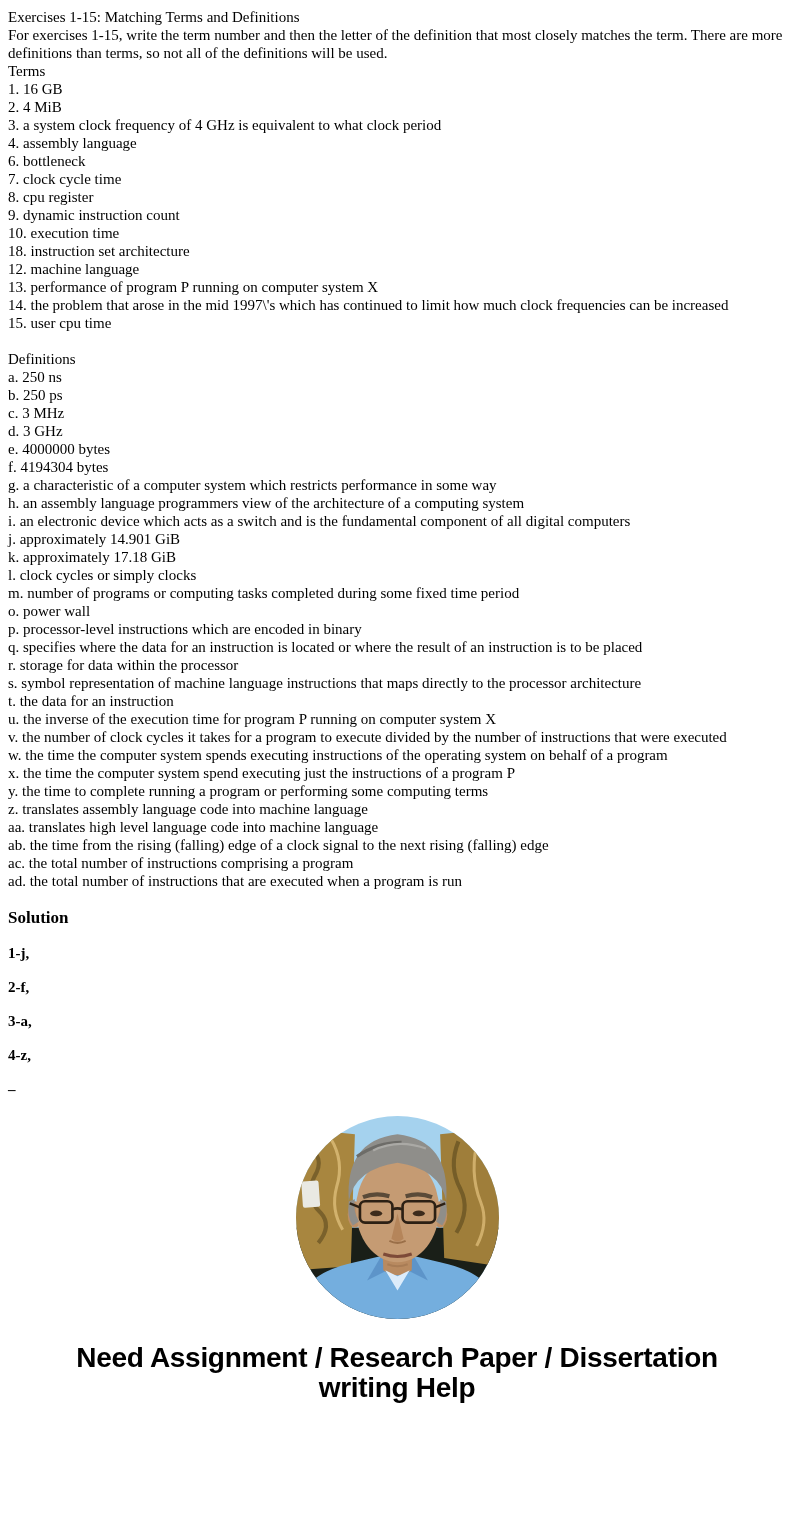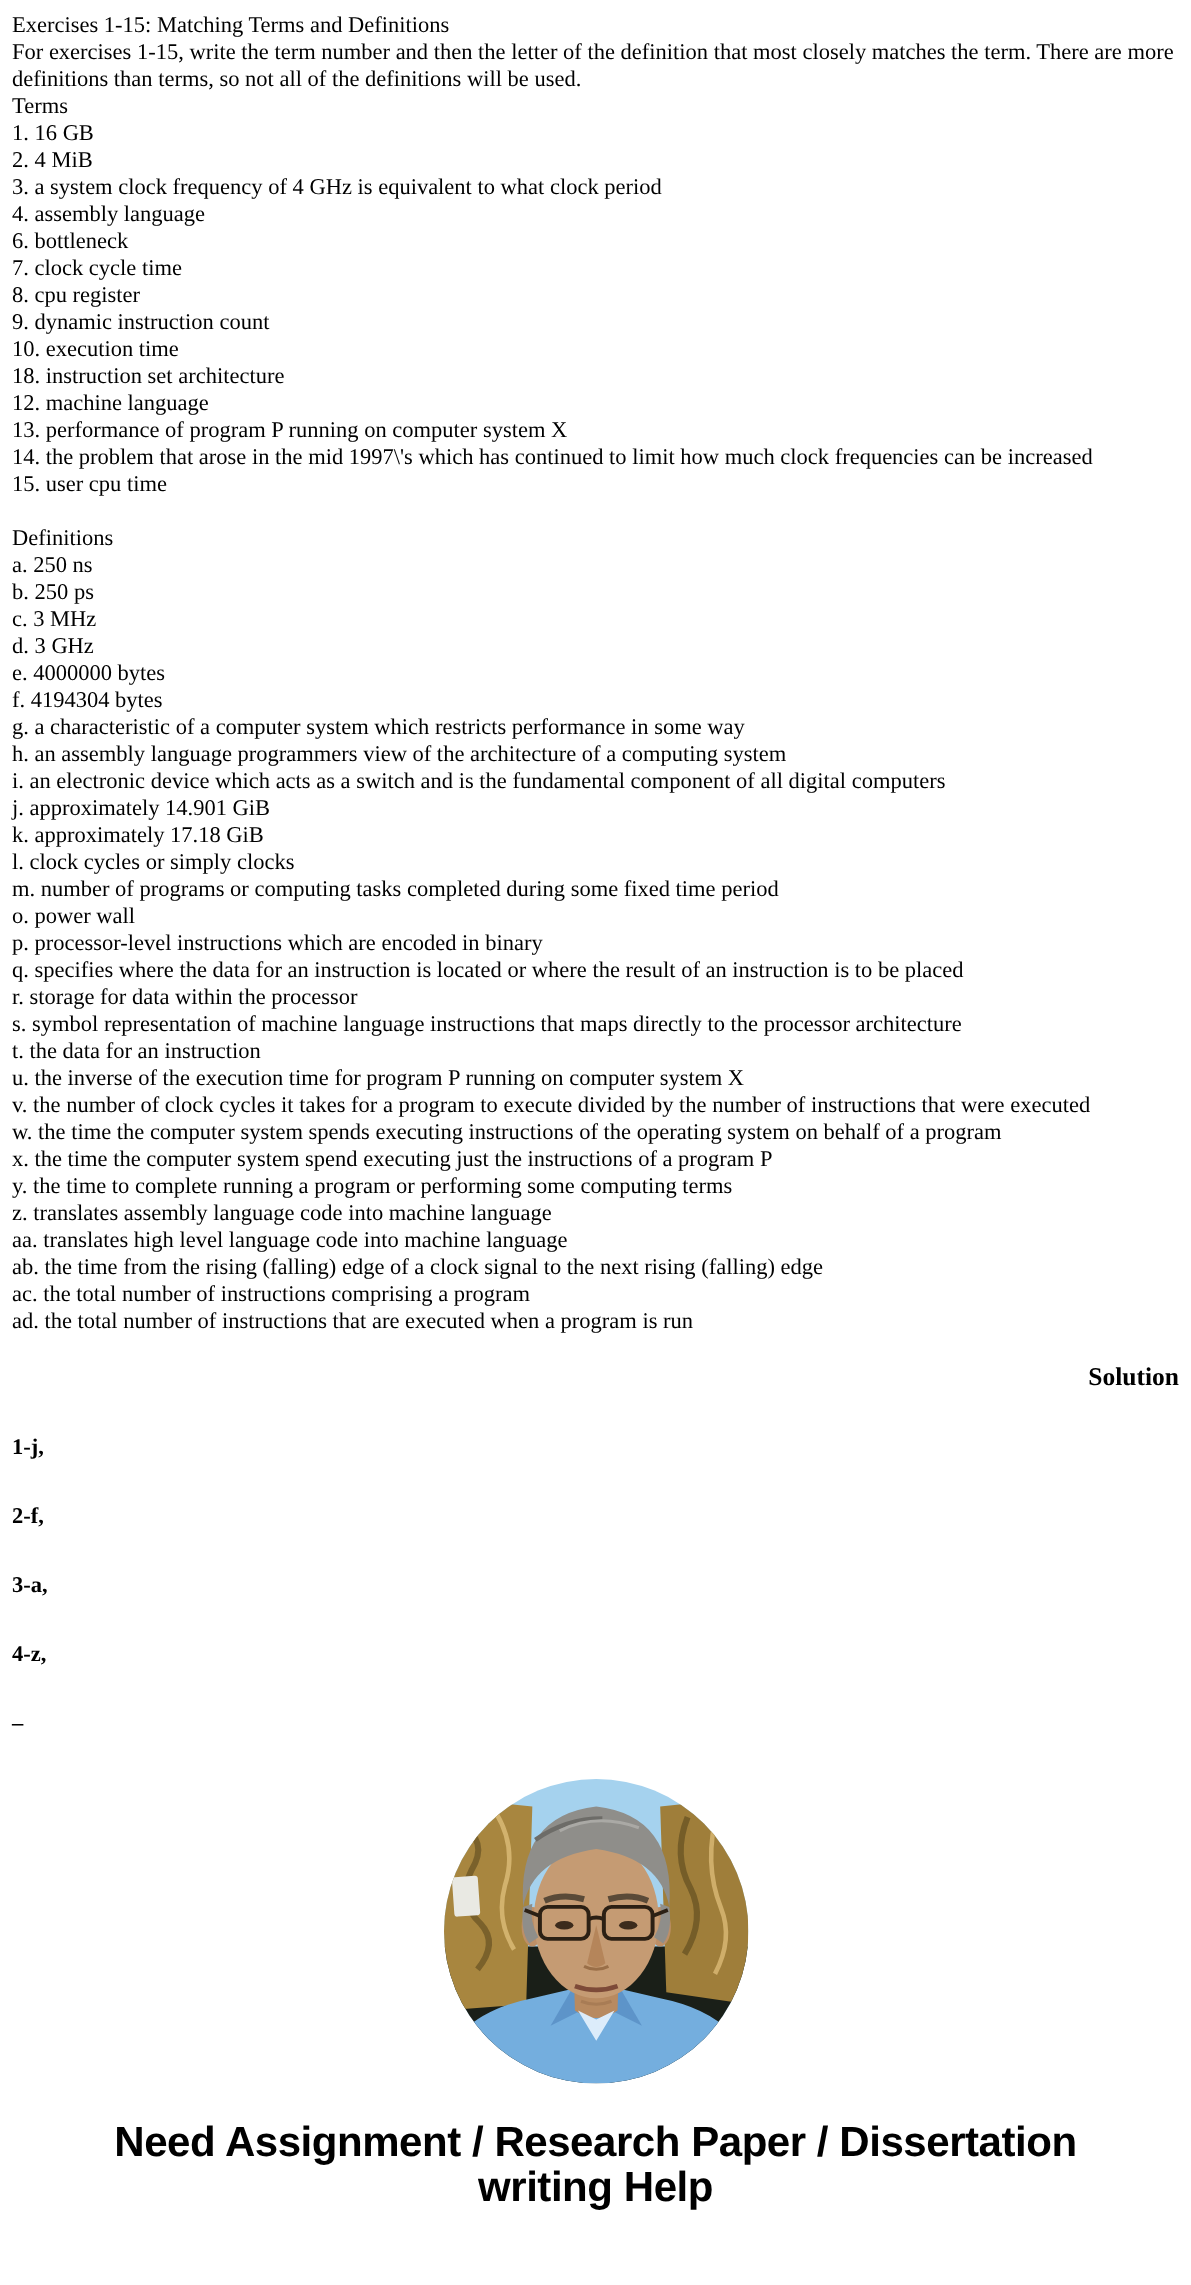--- a/index.html
+++ b/index.html
@@ -12,25 +12,24 @@
     line-height: 18px;
   }
   .doc { padding: 8px 8px 0 8px; }
   .line { margin: 0; }
   .blank-line { height: 18px; }
   .solution-heading {
     font-size: 17px;
     line-height: 20px;
     font-weight: bold;
     margin: 18px 0 0 0;
-    text-align: right;
   }
   .solution-item {
     font-weight: bold;
-    margin: 28px 0;
+    margin: 16px 0;
   }
   .avatar-wrap {
     display: flex;
     justify-content: center;
     margin-top: 18px;
   }
   .avatar {
     width: 203px;
     height: 203px;
     border-radius: 50%;

